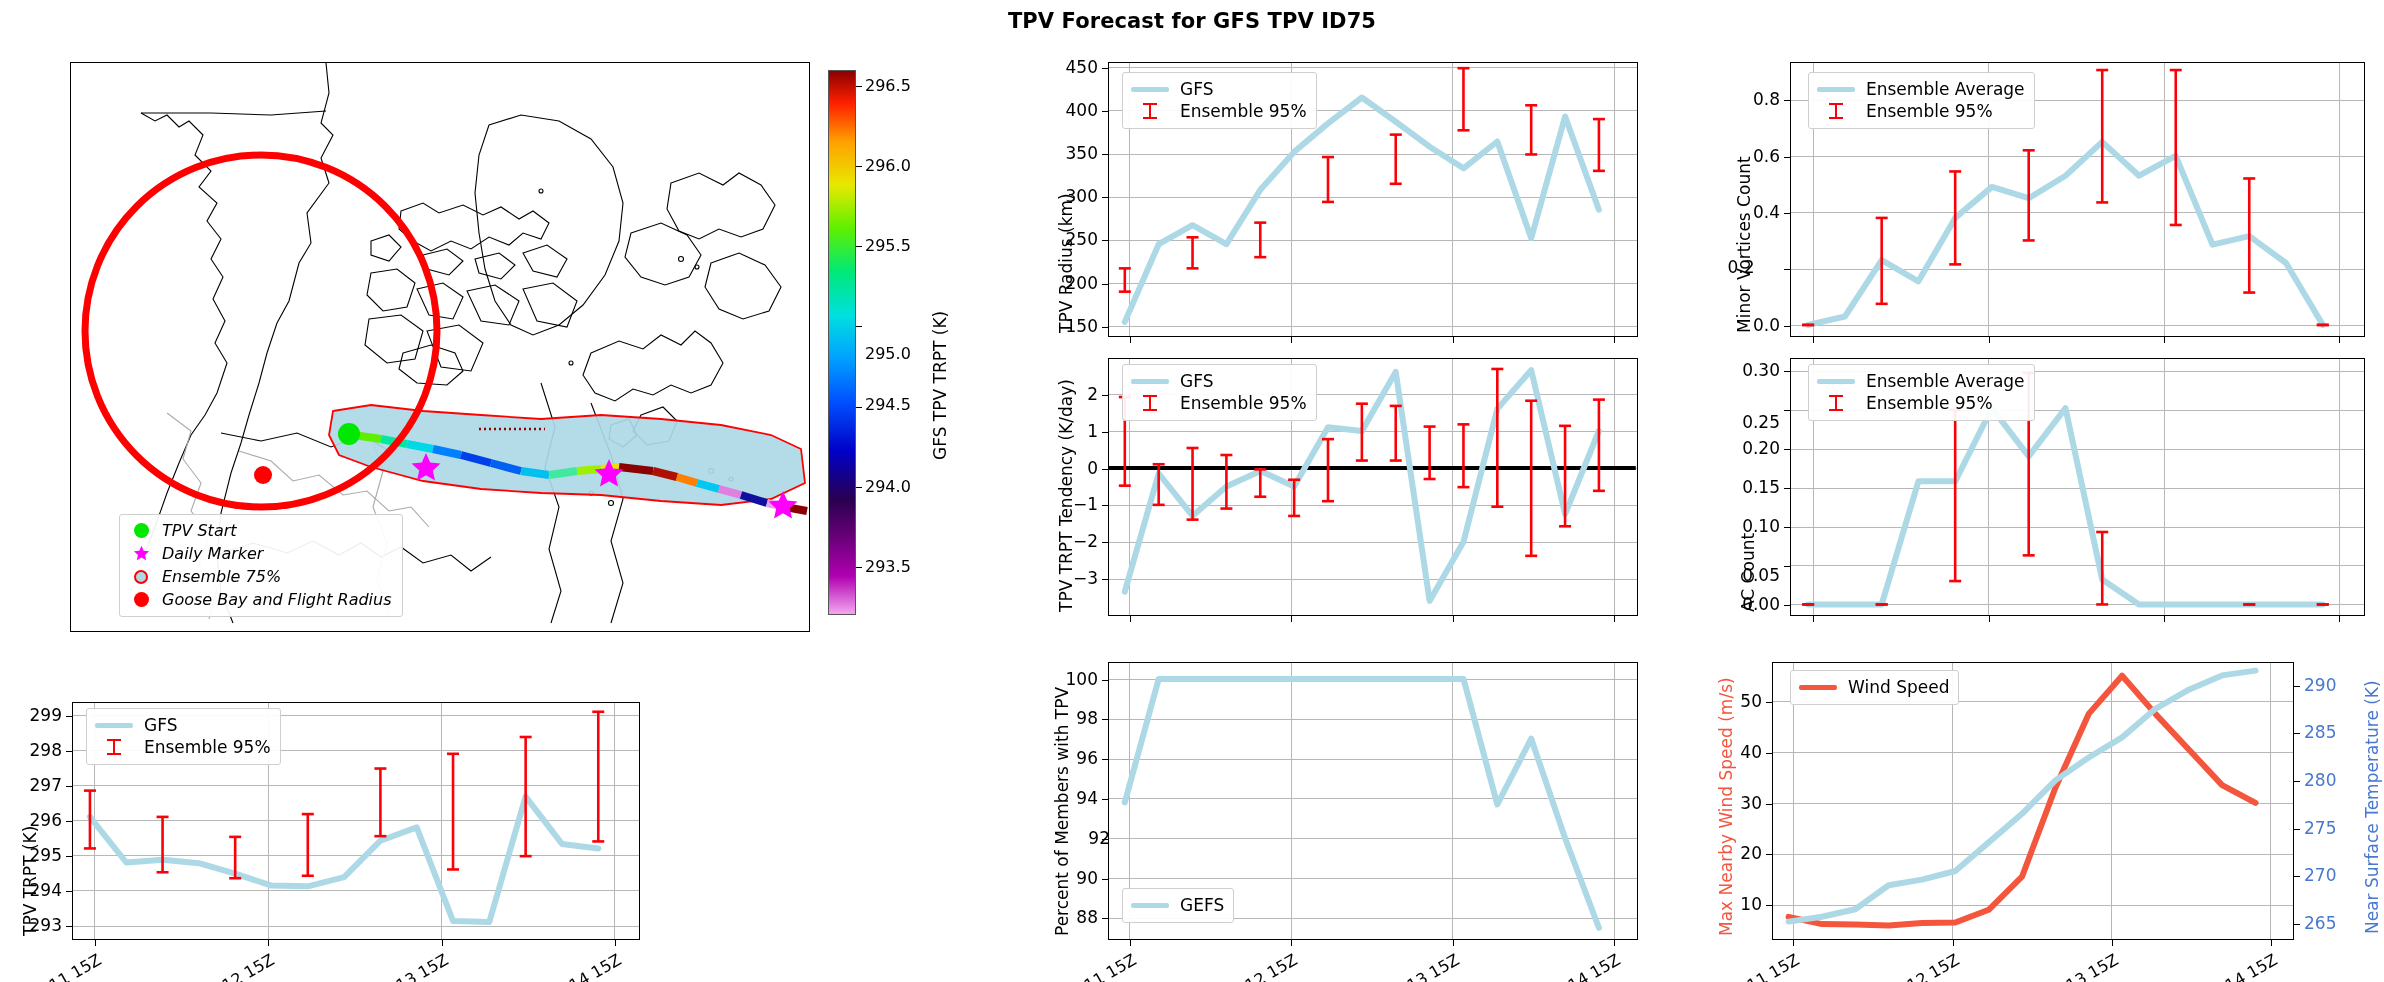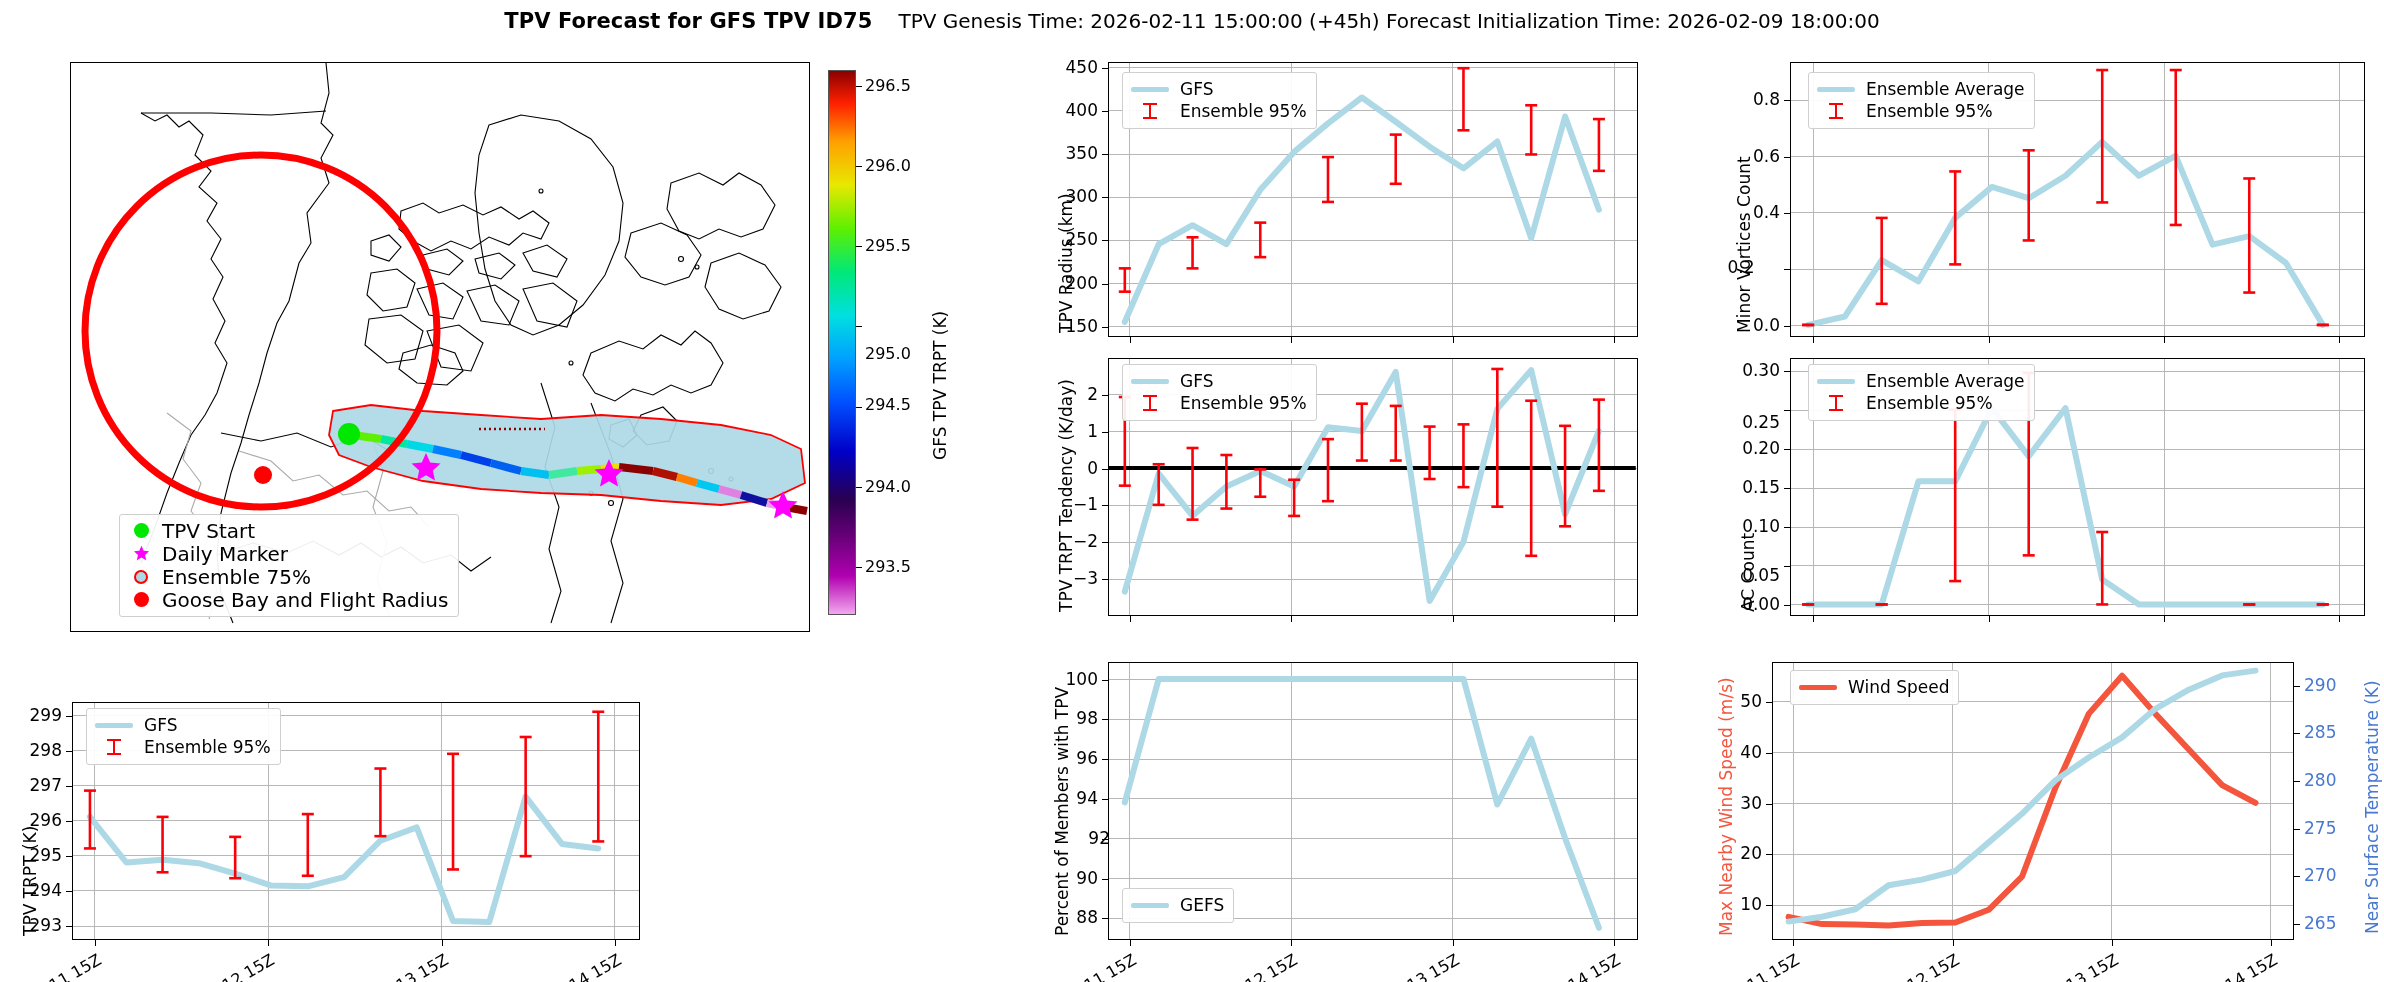--- a/index.html
+++ b/index.html
@@ -32,30 +32,29 @@
         background:linear-gradient(to top,
           #f3a7ef 0%, #b000b0 7%, #6a007a 14%, #2a0050 21%, #0000c8 30%,
           #0050ff 39%, #00a0ff 47%, #00e0e0 55%, #00e878 63%,
           #5ef000 71%, #e8e800 79%, #ffa000 87%, #ff2000 94%, #8b0000 100%);}
   .cbtick{position:absolute;font-size:16px;white-space:nowrap;}
   .cbtickmark{position:absolute;width:6px;height:1px;background:#000;}
   #cblabel{position:absolute;font-size:17px;white-space:nowrap;transform-origin:0 0;transform:rotate(-90deg);}
   .maplegend{position:absolute;background:rgba(255,255,255,.93);border:1px solid #cfcfcf;border-radius:3px;padding:4px 10px 5px 8px;}
   .maplegrow{display:flex;align-items:center;height:23px;}
   .mlmark{width:26px;display:flex;align-items:center;justify-content:center;flex:0 0 26px;margin-right:8px;}
-  .mltxt{font-size:20px;white-space:nowrap;}
+  .mltxt{font-size:16px;white-space:nowrap;font-style:italic;}
   .dot{border-radius:50%;}
   svg{display:block;}
 </style>
 </head>
 <body>
 
 <div id="header">
   <span class="t-main">TPV Forecast for GFS TPV ID75</span>
-  <span class="t-sub">TPV Genesis Time: 2026-02-11 15:00:00 (+45h)   Forecast Initialization Time: 2026-02-09 18:00:00</span>
 </div>
 
 <div class="panel" style="left:0;top:40px;width:960px;height:600px;">
 
   <div id="mapframe" style="left:70px;top:22px;width:740px;height:570px;">
     <svg width="737" height="567" viewBox="0 0 737 567">
 
       <g fill="none" stroke="#000" stroke-width="1.1">
         <path d="M255,0 L258,30 L250,60 L262,72 L250,95 L258,120 L236,150 L240,180 L228,200 L218,238 L206,260 L196,290 L188,320 L178,352 L170,380 L160,410 L150,450 L146,492 L150,530 L162,560"></path>
         <path d="M70,50 L84,58 L96,52 L108,64 L118,58 L132,72 L124,92 L140,108 L128,124 L146,140 L136,158 L150,176 L140,196 L152,214 L142,236 L154,258 L144,280 L156,300 L146,330 L134,352 L120,372 L108,400 L96,430 L84,464 L70,500"></path>

